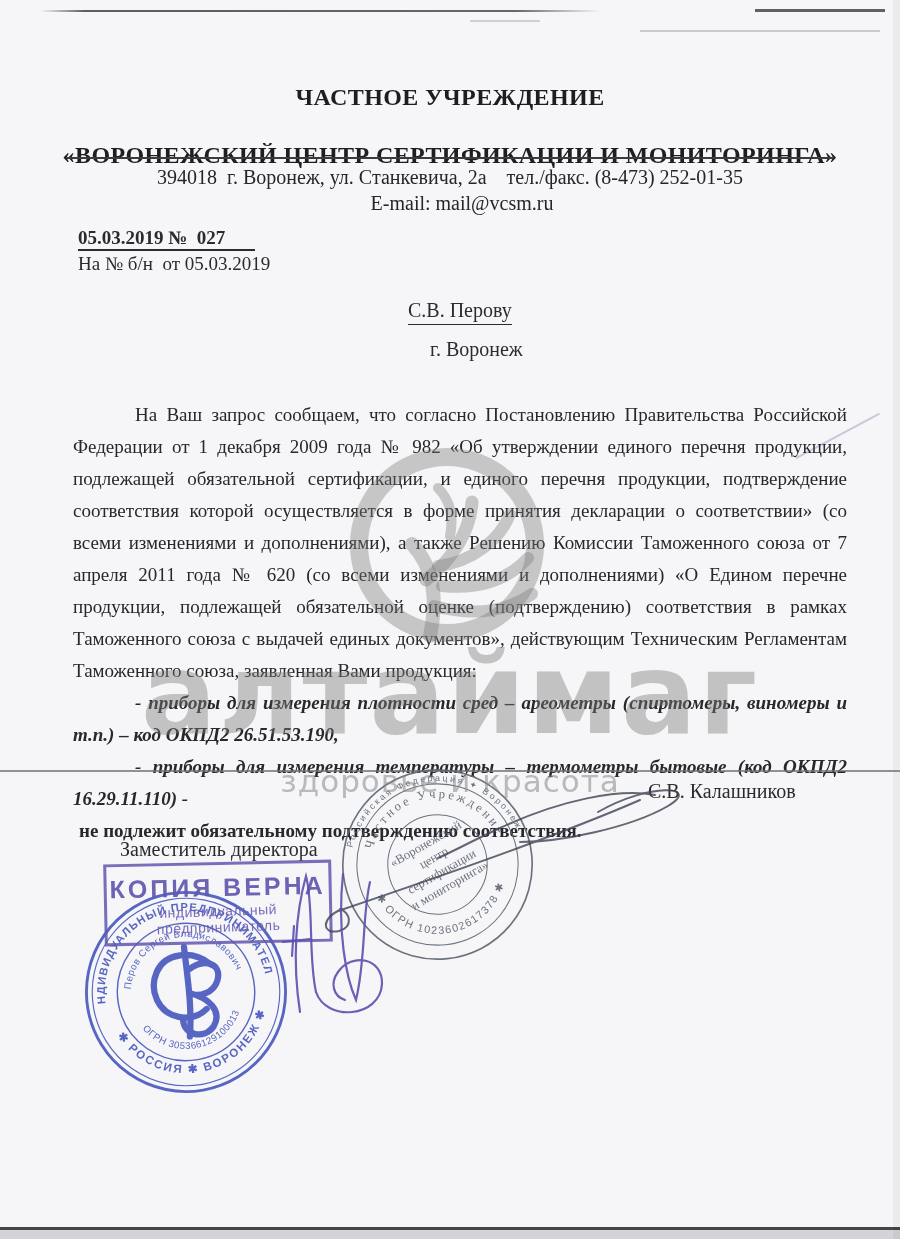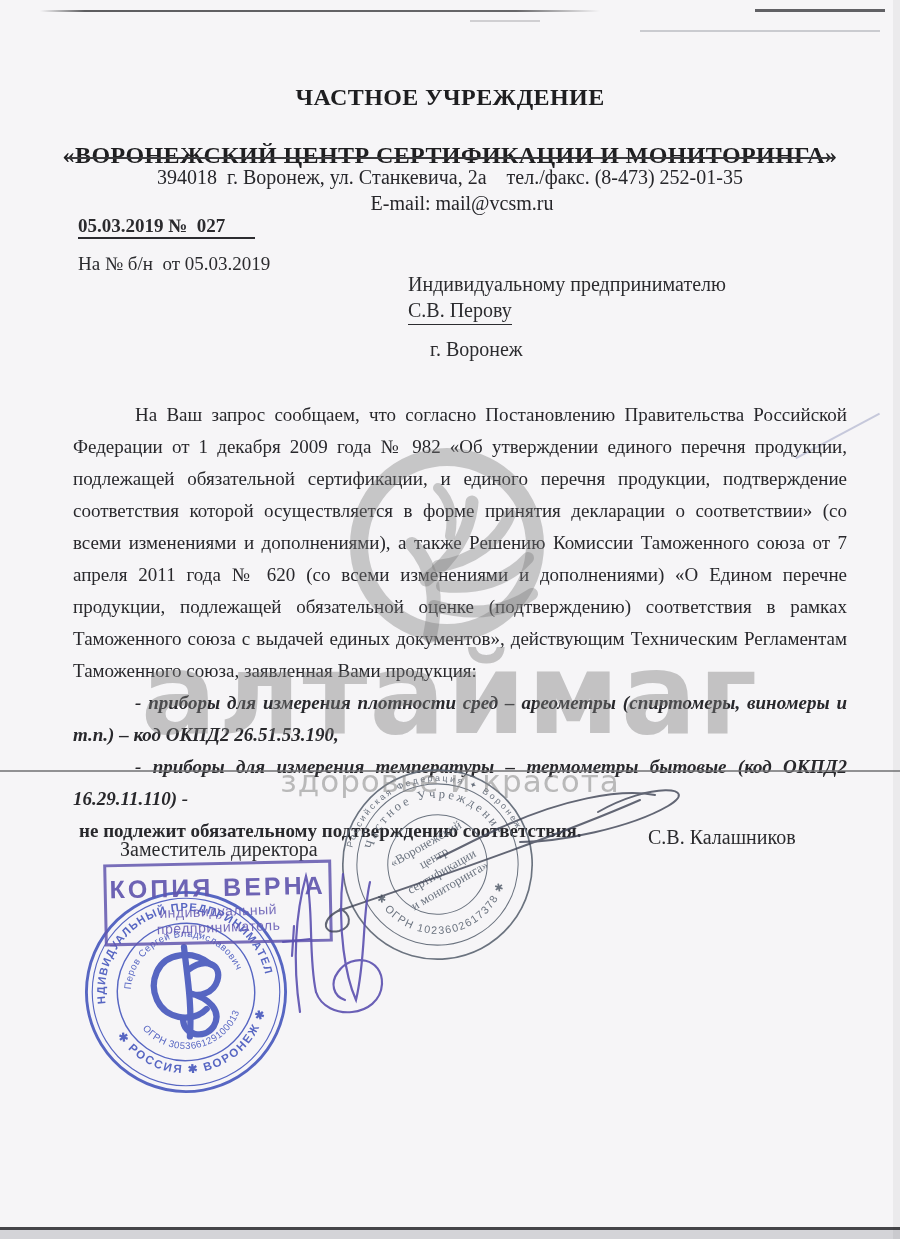--- a/index.html
+++ b/index.html
@@ -7,41 +7,41 @@
         font-family:"Liberation Serif",serif;color:#2b2b2e;}
   .abs{position:absolute;}
   .center{left:0;right:0;text-align:center;}
 
   
   .title{font-weight:bold;font-size:24px;letter-spacing:.4px;color:#1e1e20;}
   .rule{left:67px;top:157px;width:767px;height:2px;background:#3b3b3e;}
   .addr{font-size:20px;color:#26262a;}
 
   
-  .ref1{left:78px;top:215px;font-size:19px;font-weight:bold;}
+  .ref1{left:78px;top:227px;font-size:19px;font-weight:bold;}
   .ref1 span{border-bottom:2px solid #2c2c30;padding-right:30px;padding-bottom:1px;}
   .ref2{left:78px;top:253px;font-size:19px;}
 
   
   .rcp1{left:408px;top:273px;font-size:20px;}
   .rcp2{left:408px;top:299px;font-size:20px;border-bottom:1.5px solid #2c2c30;padding-bottom:2px;}
   .rcp3{left:430px;top:338px;font-size:20px;}
 
   
   .body-block{left:73px;top:399px;width:774px;}
   .body-block p{margin:0;text-indent:62px;text-align:justify;
       font-size:19px;line-height:32px;color:#28282c;}
   .body-block p.item{font-weight:bold;font-style:italic;}
   .body-block p.concl{font-weight:bold;text-indent:6px;text-align:left;}
 
   .fold-line{left:0;top:770px;width:900px;height:2px;background:#6f6f72;opacity:.75;}
 
   
   .sig-title{left:120px;top:826px;font-size:20px;margin-top:12px;}
-  .sig-name{left:648px;top:826px;font-size:20px;}
+  .sig-name{left:648px;top:780px;font-size:20px;}
 
   
   .wm{pointer-events:none;z-index:40;}
   .wm-brand{left:100px;top:634px;width:700px;text-align:center;
      font-family:"DejaVu Sans",sans-serif;font-weight:bold;font-size:112px;line-height:120px;
      letter-spacing:2px;color:rgba(125,125,125,.42);}
   .wm-tag{left:100px;top:763px;width:700px;text-align:center;
      font-family:"DejaVu Sans",sans-serif;font-size:31px;letter-spacing:1px;
      color:rgba(135,135,135,.55);}
 
@@ -85,21 +85,20 @@
   <div class="abs center title" style="top:114px;margin-top:28px;">«ВОРОНЕЖСКИЙ ЦЕНТР СЕРТИФИКАЦИИ И МОНИТОРИНГА»</div>
   <div class="abs rule"></div>
   <div class="abs center addr" style="top:166px;text-align:center;">394018&nbsp; г. Воронеж, ул. Станкевича, 2а&nbsp;&nbsp;&nbsp; тел./факс. (8-473) 252-01-35</div>
   <div class="abs center addr" style="top:192px;padding-left:24px;">E-mail: mail@vcsm.ru</div>
 
   <div class="abs ref1">
     <span>05.03.2019 №&nbsp; 027</span>
   </div>
   <div class="abs ref2">На № б/н&nbsp; от 05.03.2019</div>
 
-  <div class="abs rcp1">Индивидуальному предпринимателю</div>
   <div class="abs rcp2">С.В. Перову</div>
   <div class="abs rcp3">г. Воронеж</div>
 
   <div class="abs body-block">
     <p>На Ваш запрос сообщаем, что согласно Постановлению Правительства Российской Федерации от 1 декабря 2009 года № 982 «Об утверждении единого перечня продукции, подлежащей обязательной сертификации, и единого перечня продукции, подтверждение соответствия которой осуществляется в форме принятия декларации о соответствии» (со всеми изменениями и дополнениями), а также Решению Комиссии Таможенного союза от 7 апреля 2011 года № 620 (со всеми изменениями и дополнениями) «О Едином перечне продукции, подлежащей обязательной оценке (подтверждению) соответствия в рамках Таможенного союза с выдачей единых документов», действующим Техническим Регламентам Таможенного союза, заявленная Вами продукция:</p>
     <p class="item">- приборы для измерения плотности сред – ареометры (спиртомеры, виномеры и т.п.) – код ОКПД2 26.51.53.190,</p>
     <p class="item">- приборы для измерения температуры – термометры бытовые (код ОКПД2 16.29.11.110) -</p>
     <p class="concl">не подлежит обязательному подтверждению соответствия.</p>
   </div>
 

